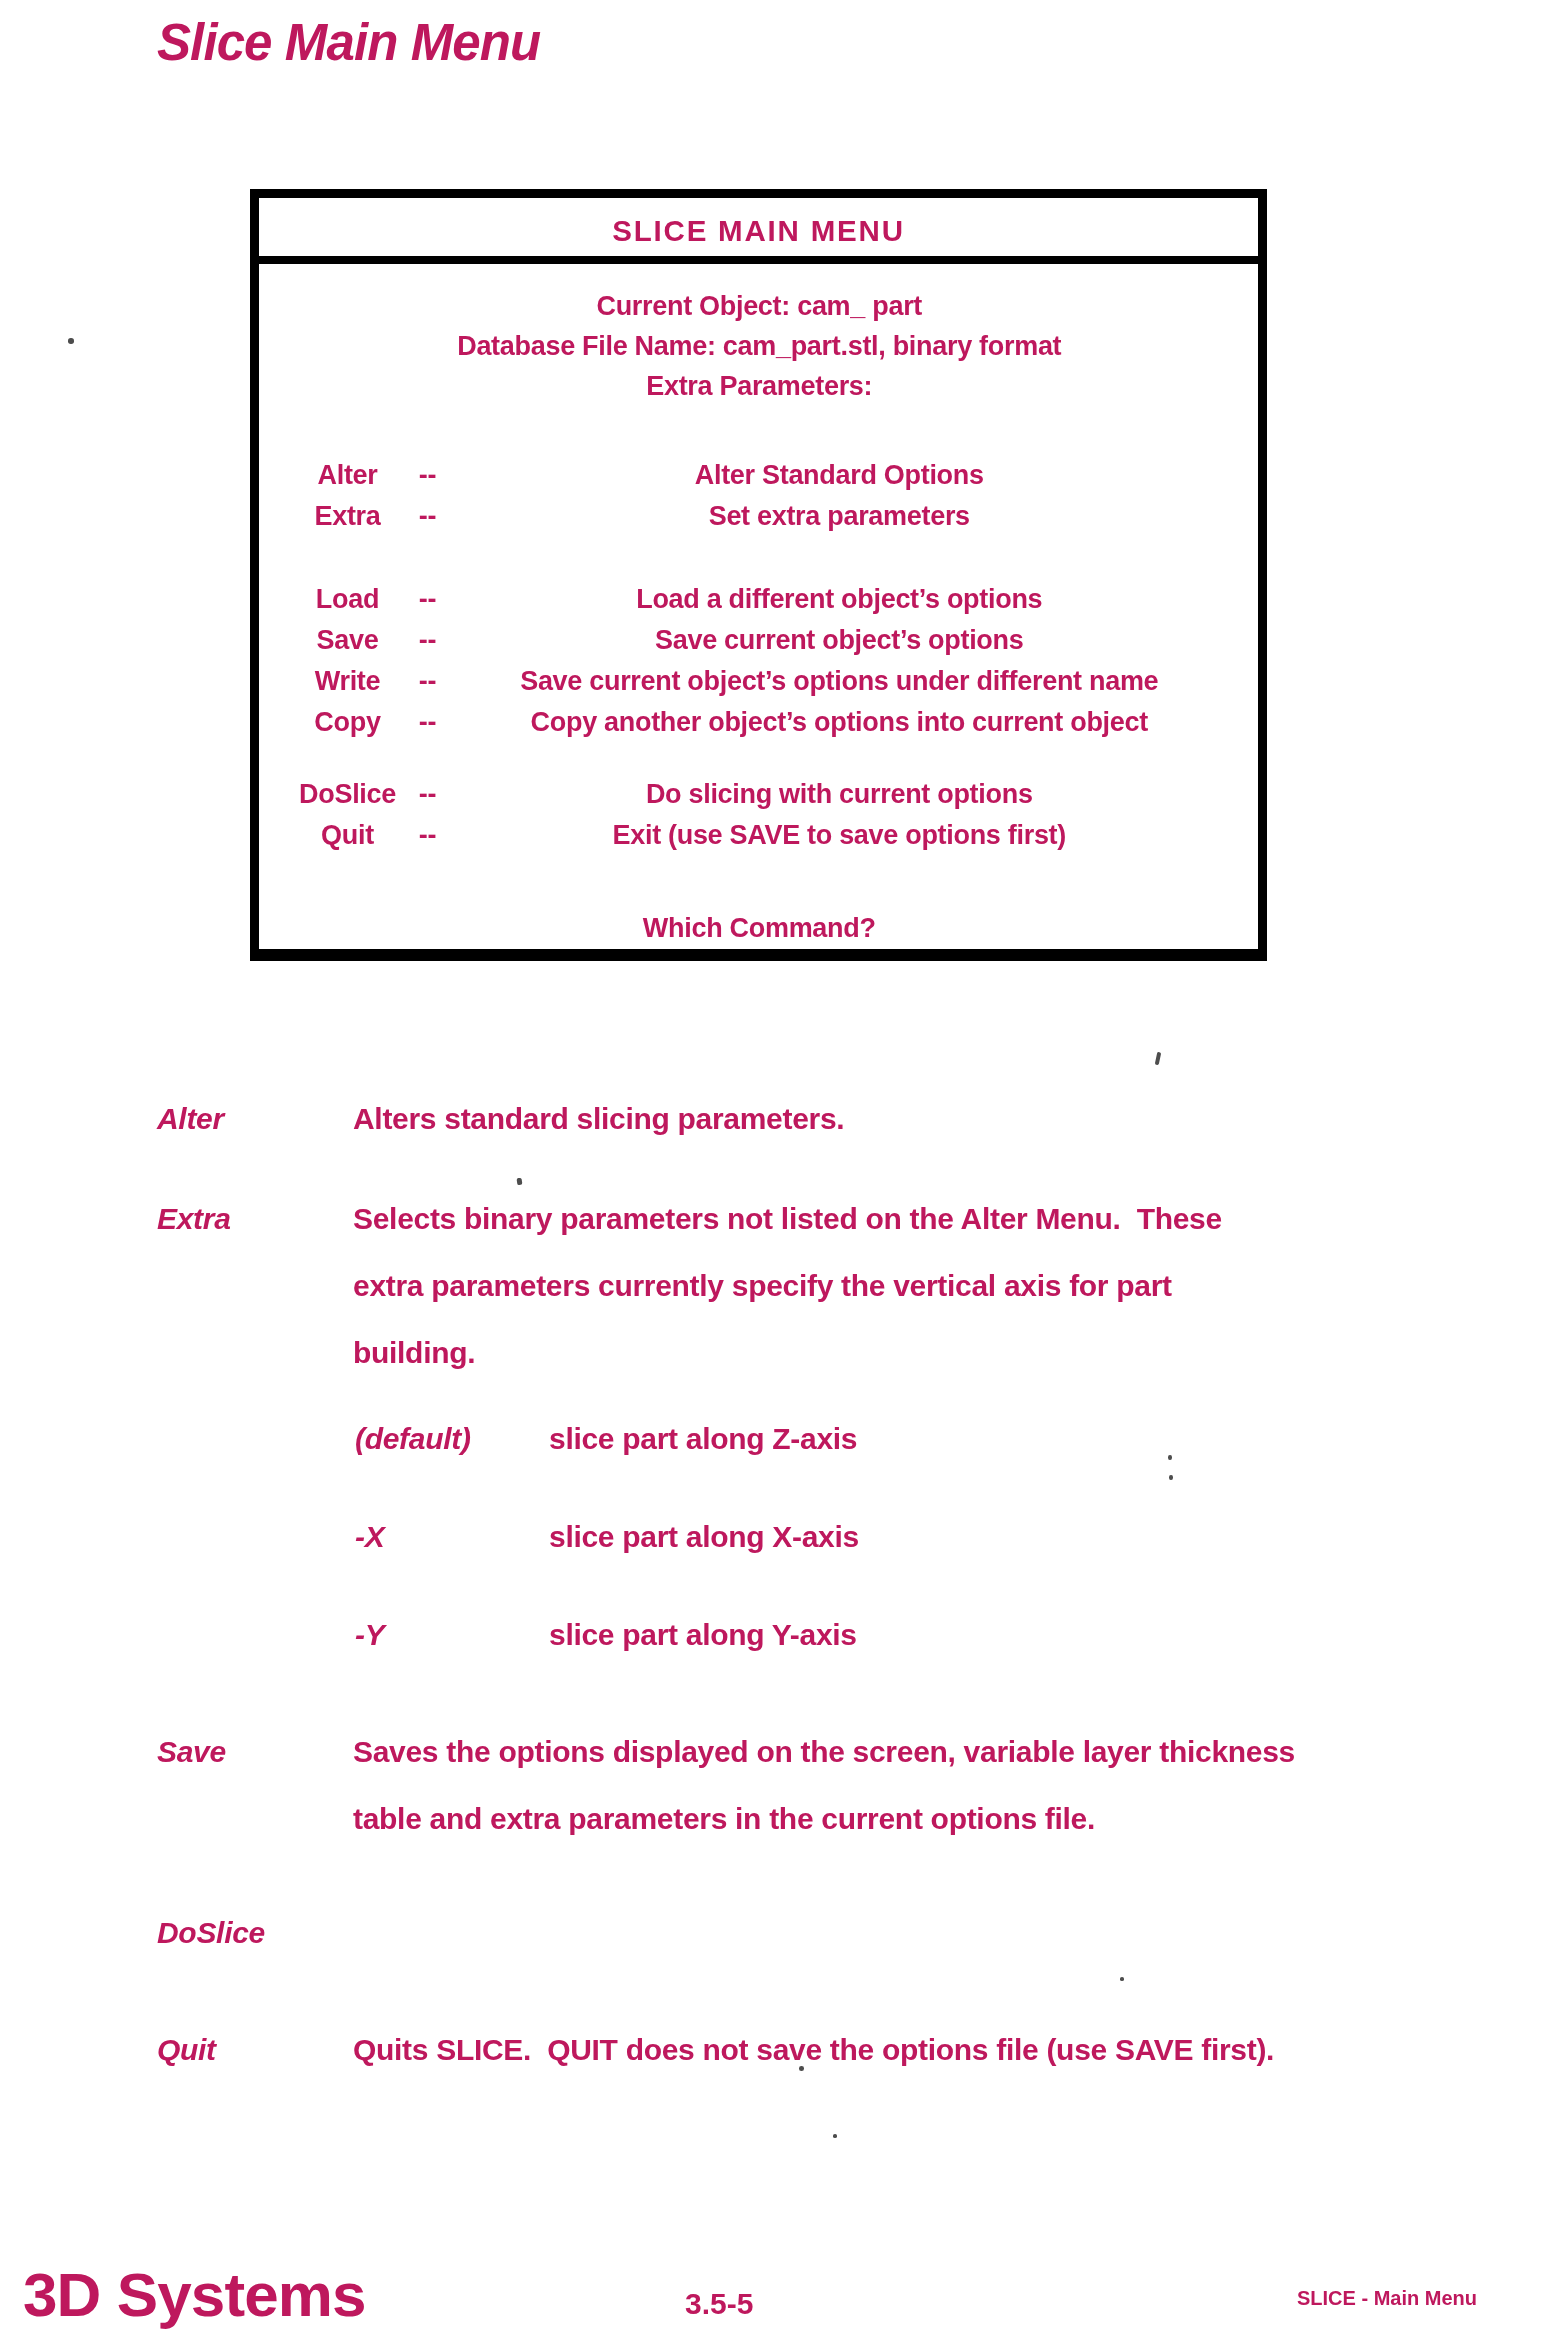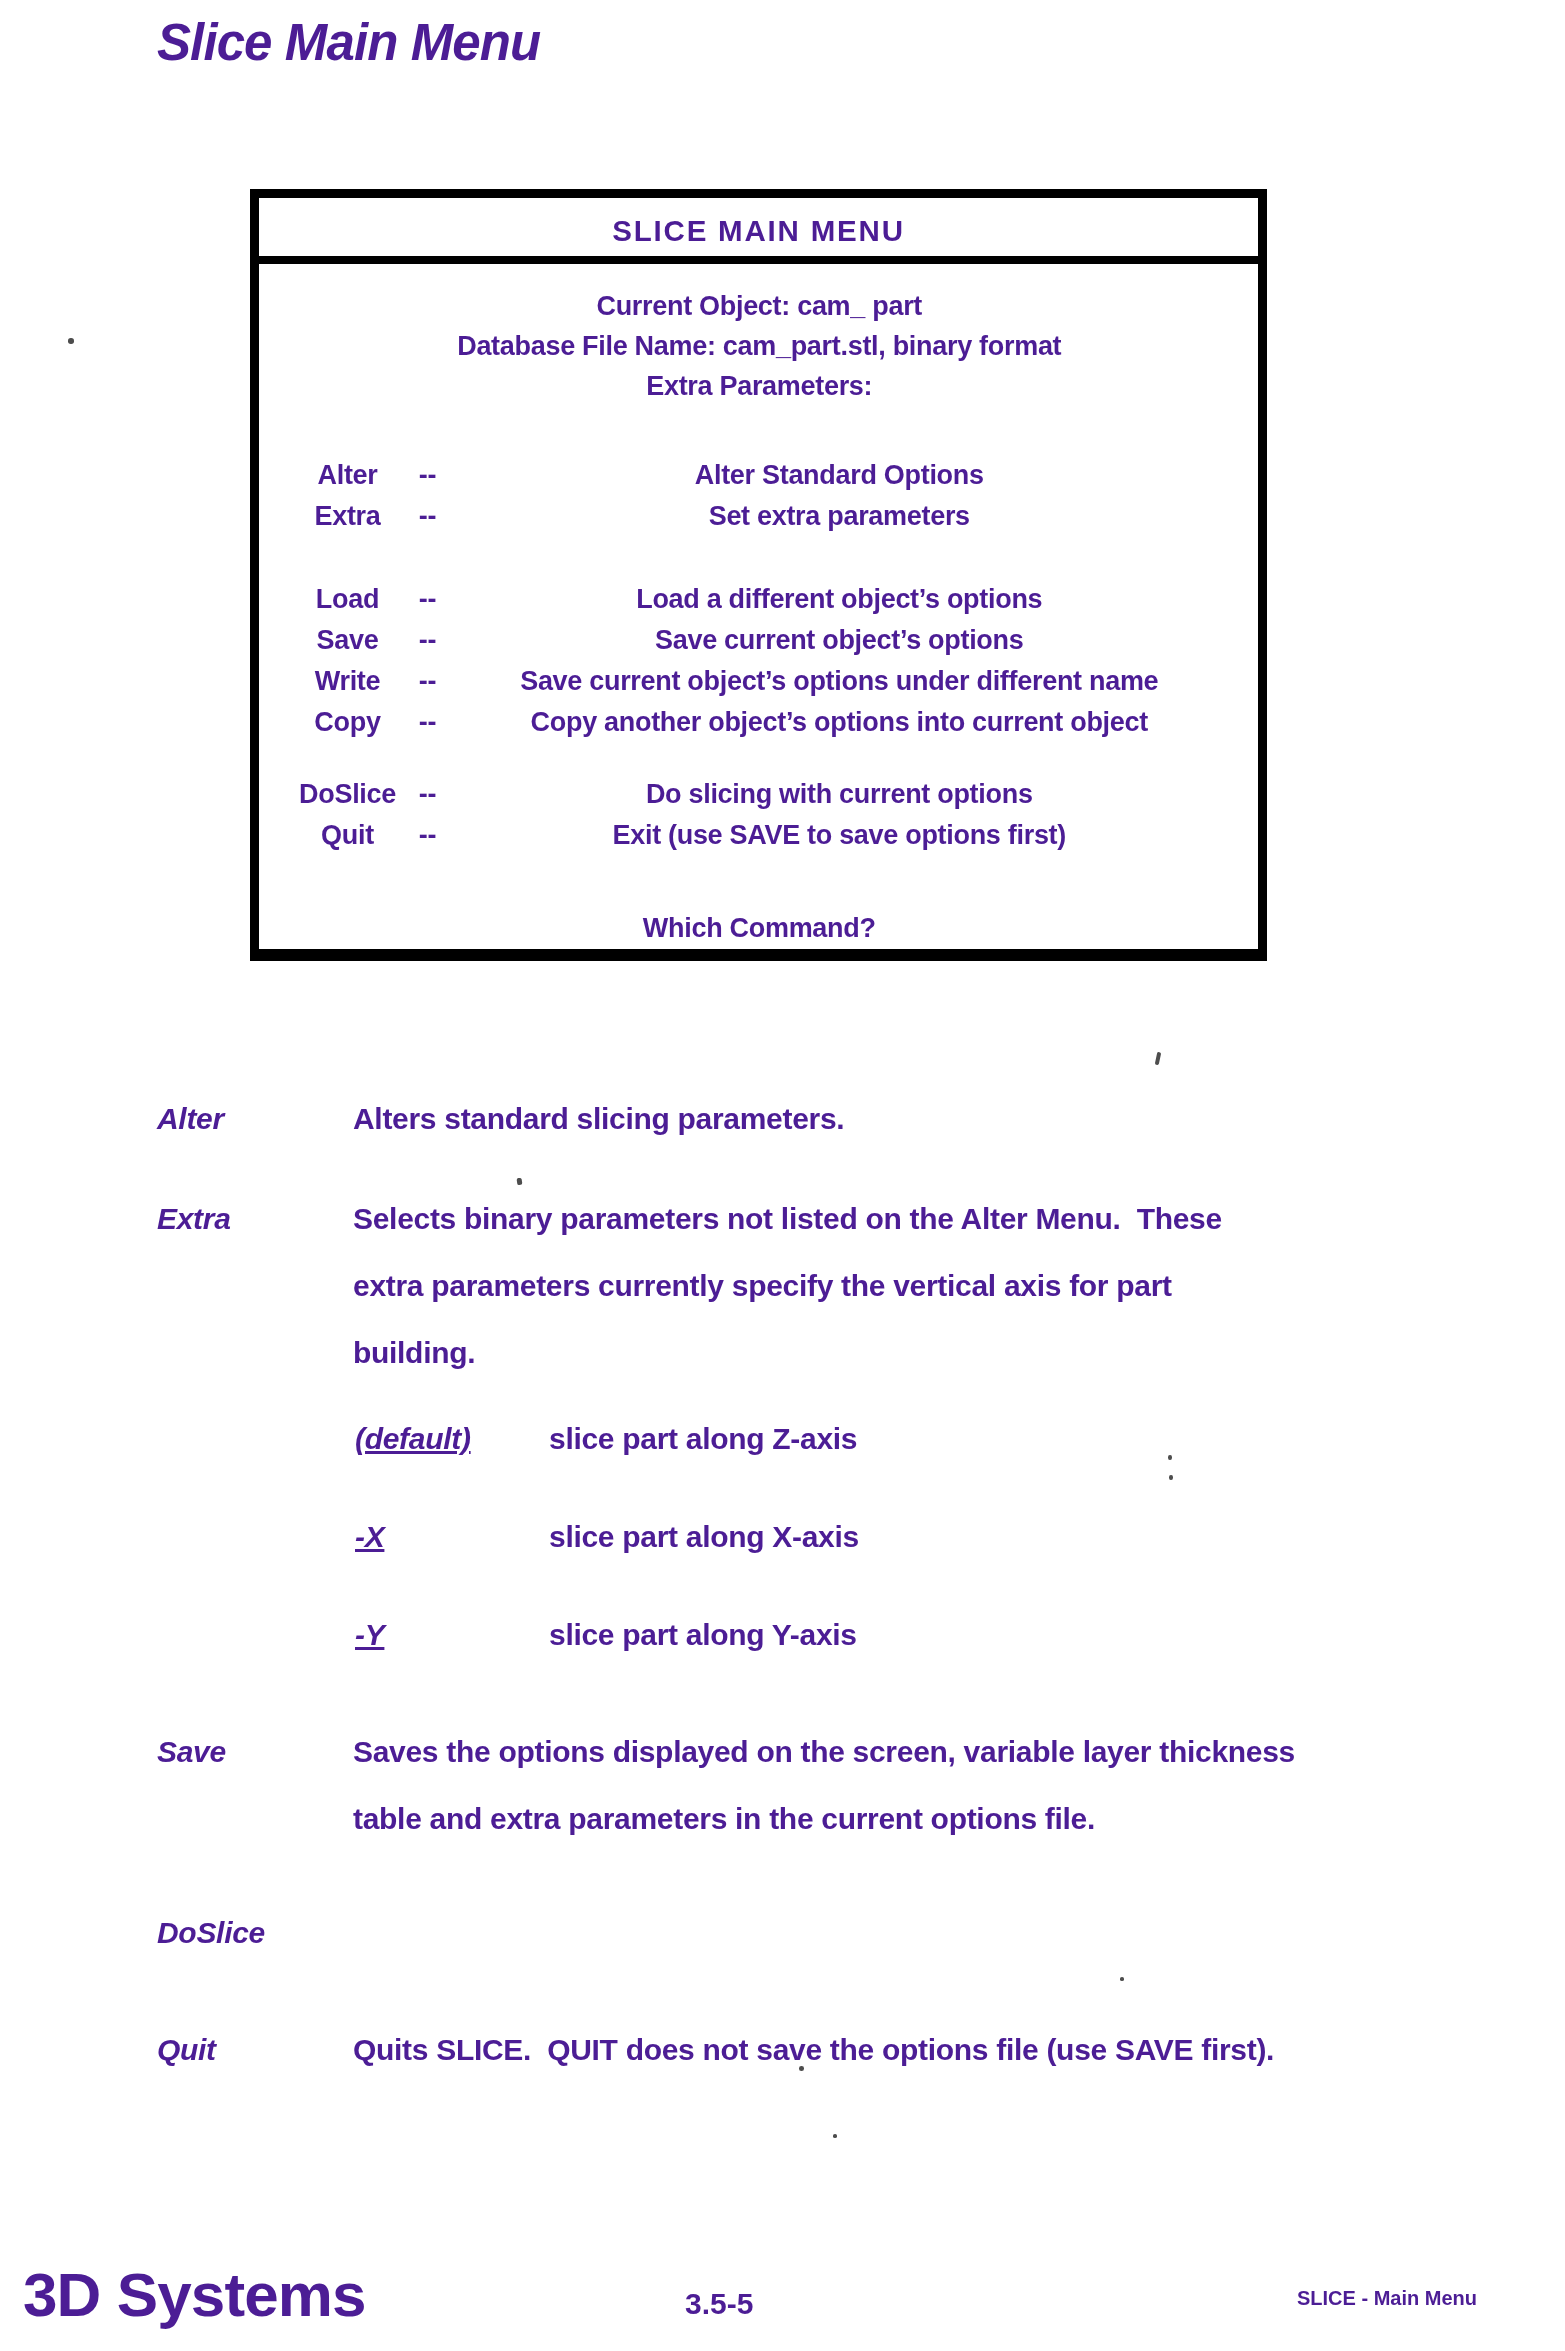--- a/index.html
+++ b/index.html
@@ -1,21 +1,21 @@
 <!DOCTYPE html>
 <html style="font-size:14.8px"><head>
 <meta charset="utf-8">
 <style>
   * { margin:0; padding:0; box-sizing:border-box; }
   html,body { background:#e8e8e8; }
   .page {
     position:relative;
     width:1565px; height:2352px;
     background:#ffffff;
-    color:#4c1d95;
+    color:#be185d;
     font-family:"Liberation Sans", sans-serif;
     overflow:hidden;
   }
 
   
   .page-title {
     position:absolute; left:157px; top:13px;
     font-size:51px; font-weight:700; font-style:italic;
     letter-spacing:-0.9px;
   }
@@ -56,21 +56,21 @@
     display:flex;
     font-size:30px; font-weight:700;
     letter-spacing:-0.3px;
   }
   .s-label { width:196px; flex:0 0 auto; font-style:italic; line-height:67px; }
   .s-body  { width:1154px; }
   .s-line  { line-height:67px; white-space:pre-wrap; }
 
   .sub-list { position:absolute; left:355px; top:1405px; font-size:30px; font-weight:700; letter-spacing:-0.3px; }
   .sub-row  { display:flex; line-height:67px; margin-bottom:31px; }
-  .sub-key  { width:194px; flex:0 0 auto; font-style:italic;text-decoration:underline; }
+  .sub-key  { width:194px; flex:0 0 auto; font-style:italic; }
   .sub-desc { flex:1; white-space:pre-wrap; }
 
   
   .footer-brand {
     position:absolute; left:23px; top:2259px;
     font-size:62px; font-weight:700; letter-spacing:-0.9px;
   }
   .footer-page {
     position:absolute; left:685px; top:2287px;
     font-size:30px; font-weight:700;

